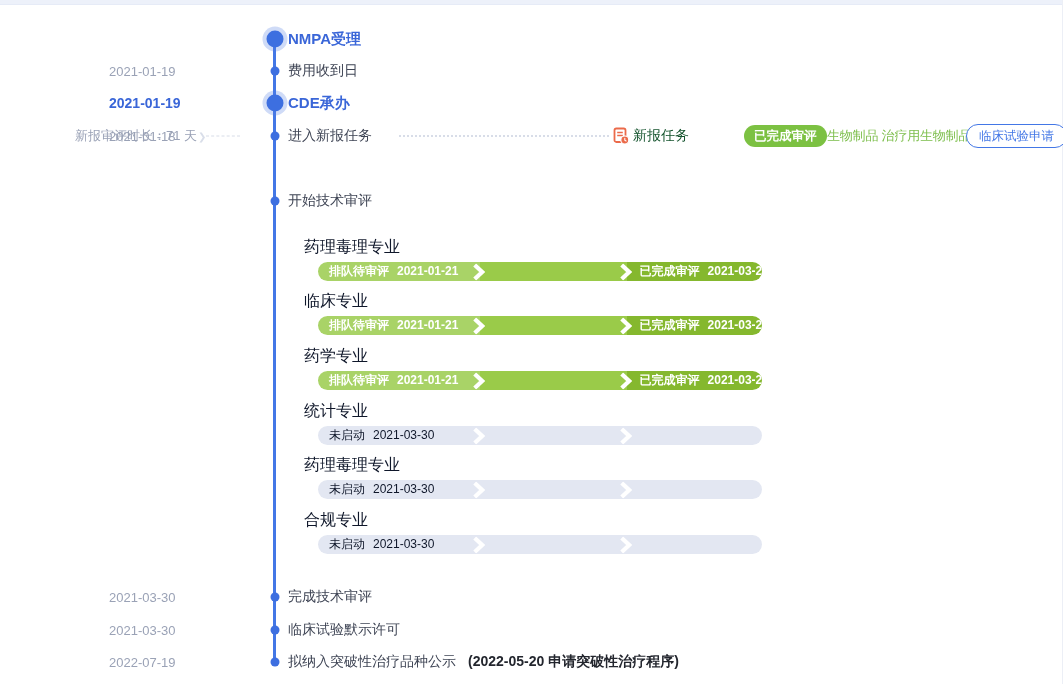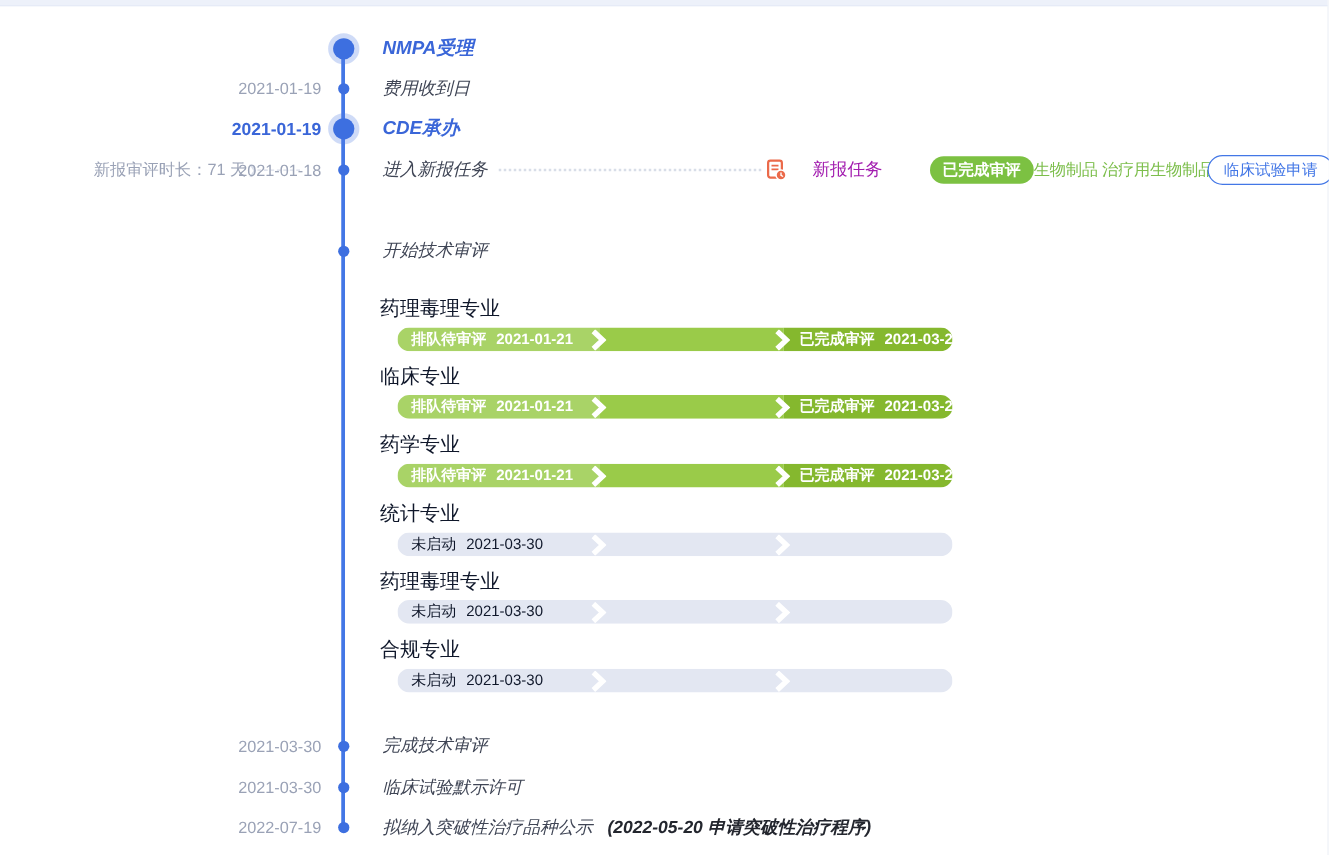--- a/index.html
+++ b/index.html
@@ -4,34 +4,34 @@
 <style>
   * { margin:0; padding:0; box-sizing:border-box; }
   html,body { width:1063px; height:684px; background:#fff; font-family:"Liberation Sans", sans-serif; overflow:hidden; }
   .canvas { position:relative; width:1063px; height:684px; background:#fff; border-right:1px solid #ECEFF6; }
   .topstrip { position:absolute; top:0; left:0; width:100%; height:5px; background:#EDF1FA; border-bottom:1px solid #E6EBF7; }
 
   .vline { position:absolute; left:273px; top:39px; width:3px; height:623px; background:#4377E6; border-radius:2px; }
 
   .event { position:absolute; left:0; width:100%; height:0; }
   .event > * { position:absolute; transform:translateY(-50%); white-space:nowrap; }
-  .date { left:137px; width:120px; text-align:right; font-size:13px; color:#9AA2B6; }
+  .date { left:109px; width:120px; font-size:13px; color:#9AA2B6; }
   .date.major { font-size:14px; font-weight:bold; color:#3A66D8; }
   .dot { left:274.5px; transform:translate(-50%,-50%); width:9px; height:9px; border-radius:50%; background:#3D6FE0; }
   .dot.major { width:17px; height:17px; box-shadow:0 0 0 4px rgba(84,124,227,0.28); }
-  .label { left:306px; font-size:14px; color:#3F4555;font-style:italic; }
+  .label { left:288px; font-size:14px; color:#3F4555; }
   .label.major { font-size:15px; font-weight:bold; color:#3A66D8; }
   .note { font-weight:bold; color:#23262E; margin-left:12px; font-size:14px; }
 
   .duration { left:10px; width:187px; text-align:right; font-size:13px; color:#9AA2B6; }
   .dur-chev { left:198px; font-size:10px; color:#D9DEE9; }
   .dur-dash { left:206px; width:34px; border-top:1px dashed #D7DCE7; height:0; }
   .dotline { left:399px; width:210px; border-top:2px dotted #D8DDE8; height:0; }
 
-  .task { left:612px; display:flex; align-items:center; gap:20px; color:#a21caf; font-size:14px; cursor:pointer; }
+  .task { left:612px; display:flex; align-items:center; gap:3px; color:#14532d; font-size:14px; cursor:pointer; }
   .pill-done { left:744px; height:22px; line-height:22px; padding:0 10px; border-radius:11px; background:#7CC142; color:#fff; font-size:12.5px; font-weight:bold; }
   .cat { left:827px; font-size:13px; letter-spacing:-0.2px; color:#7CBE4B; }
   .pill-outline { left:966px; height:24px; line-height:22px; padding:0 12px; border:1px solid #4377E6; border-radius:13px; color:#4377E6; font-size:12.5px; background:#fff; }
 
   .spec-label { position:absolute; left:304px; font-size:16px; color:#0f172a; white-space:nowrap; }
   .bar { position:absolute; left:318px; width:444px; height:19px; border-radius:10px; overflow:hidden; }
   .seg { position:absolute; top:0; height:100%; }
   .bar.done .s1 { left:0; width:36.5%; background:#A9D367; }
   .bar.done .s2 { left:36.5%; width:33%; background:#9ACB49; }
   .bar.done .s3 { left:69.5%; width:30.5%; background:#85B82E; }

